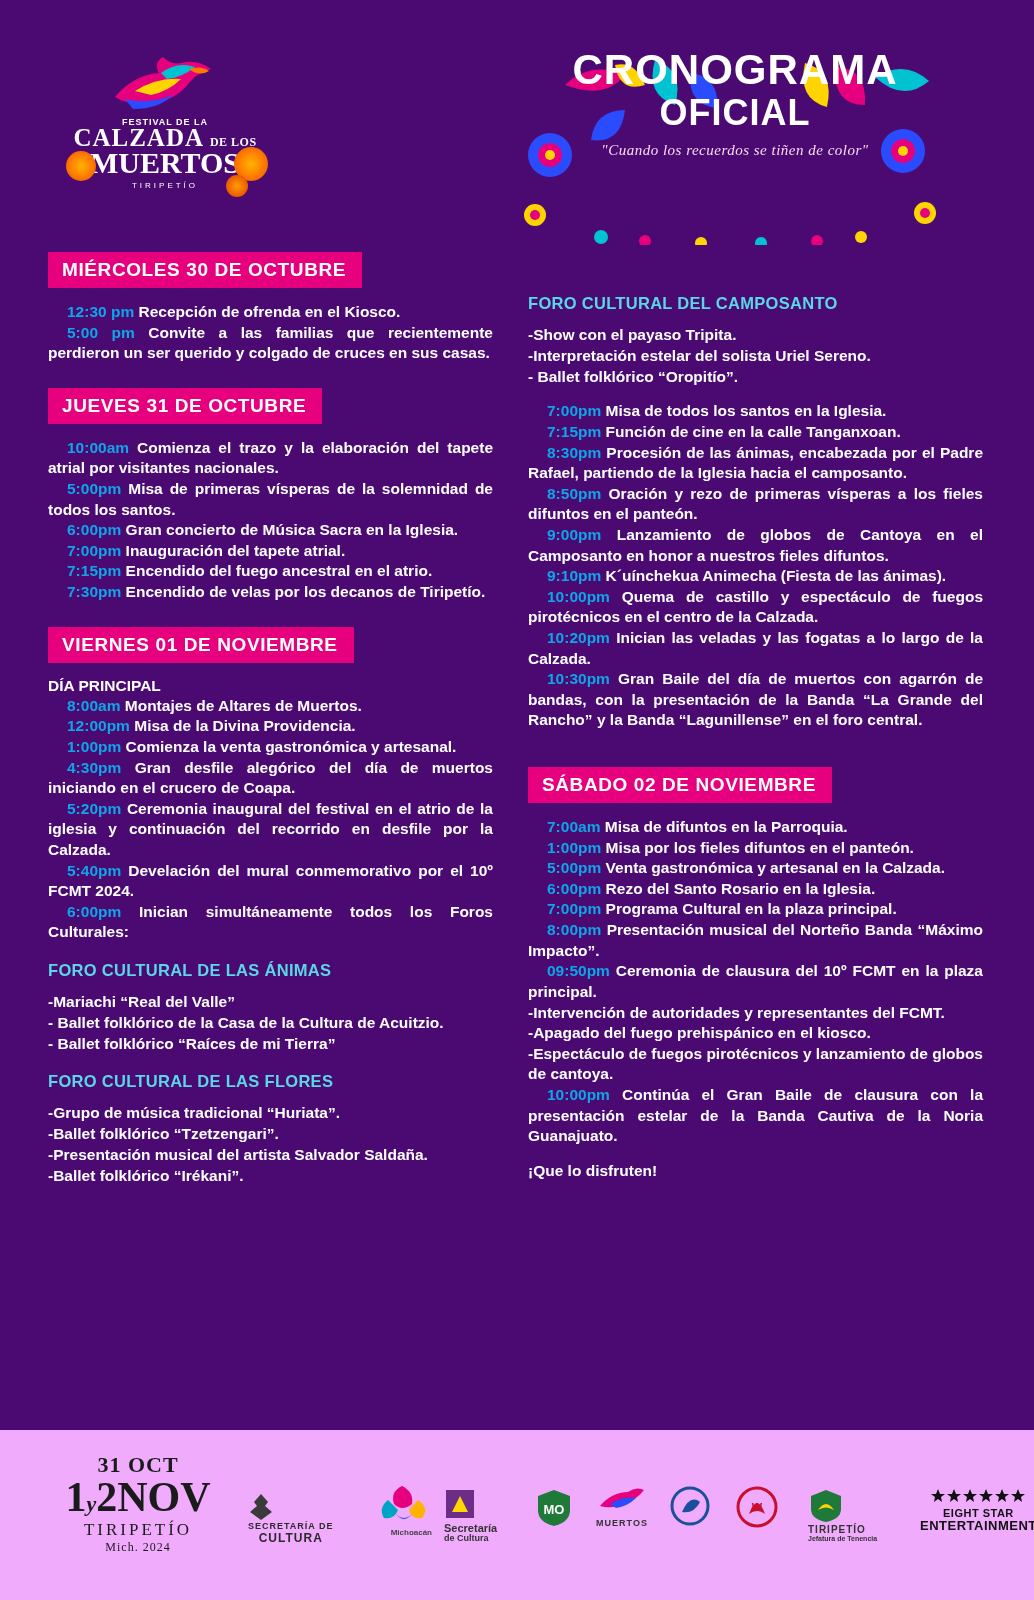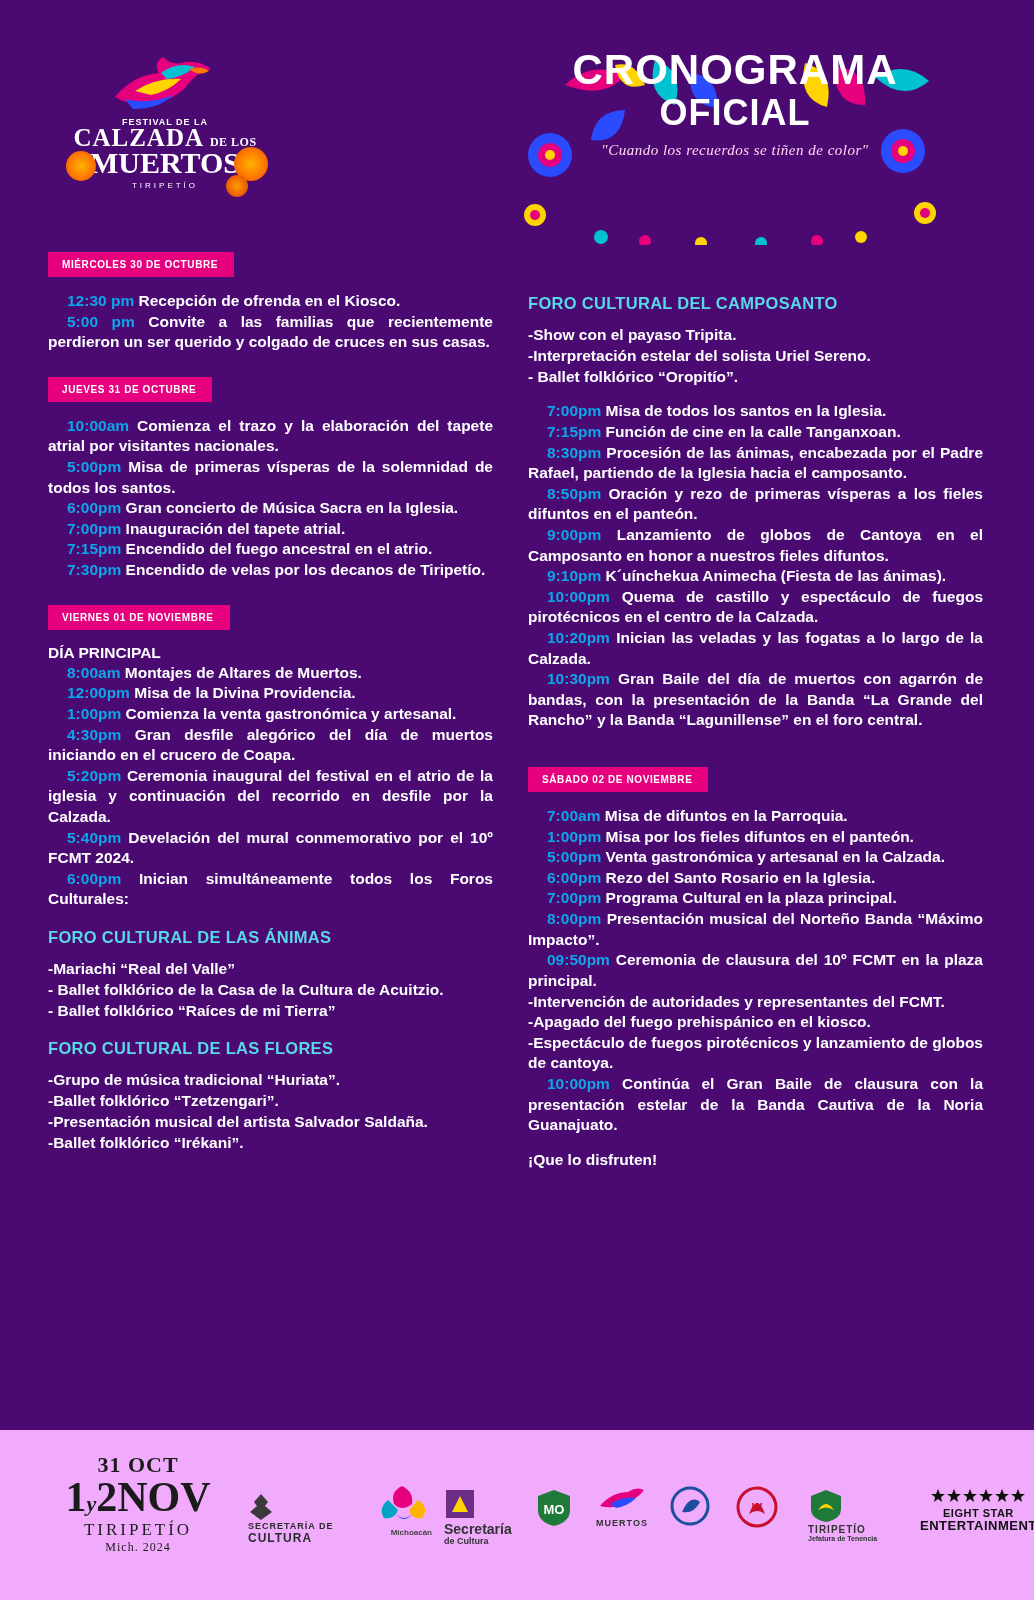--- a/index.html
+++ b/index.html
@@ -73,21 +73,21 @@
   }
   .col { position:absolute; top:0; }
   .col-left { left:48px; width:445px; }
   .col-right { left:528px; width:455px; }
 
   .daybadge {
     display:inline-block;
     background:#e6007e;
     color:#ffffff;
     font-weight:bold;
-    font-size:10px;
+    font-size:19px;
     letter-spacing:0.6px;
     padding:7px 16px 7px 14px;
     margin:0 0 14px 0;
   }
   .badge-wrap { margin-top:2px; }
 
   p.line {
     margin:0 0 0 0;
     font-size:15.5px;
     line-height:1.33;
@@ -380,21 +380,21 @@
     <div class="f-31">31 OCT</div>
     <div class="f-big">
       <span>1</span><span class="y">y</span><span>2</span><span>NOV</span>
     </div>
     <div class="f-tiri">TIRIPETÍO</div>
     <div class="f-mich">Mich. 2024</div>
   </div>
 
   <div class="logos">
 
-    <div class="lg" style="left:0px; top:22px;">
+    <div class="lg" style="left:0px; top:22px;text-align:center;">
       <svg width="26" height="30" style="float:left; margin-right:6px;">
         <path d="M13 2 L20 10 L17 14 L24 20 L13 28 L2 20 L9 14 L6 10 Z" fill="#3a3a3a"></path>
       </svg>
       <div style="padding-top:4px;">
         <div class="lbl1">SECRETARÍA DE</div>
         <div class="lbl2" style="font-size:12px;">CULTURA</div>
       </div>
     </div>
 
     <div class="lg" style="left:128px; top:14px; text-align:right;">
@@ -406,21 +406,21 @@
       </svg>
       <div style="font-size:8px; color:#444;">Michoacán</div>
     </div>
 
     <div class="lg" style="left:196px; top:16px;">
       <svg width="32" height="36" style="float:left; margin-right:5px;">
         <rect x="2" y="4" width="28" height="28" fill="#6b2d86"></rect>
         <path d="M8 26 L16 10 L24 26 Z" fill="#ffd400"></path>
       </svg>
       <div style="padding-top:8px; color:#333;">
-        <div style="font-size:14px;">Secretaría</div>
+        <div style="font-size:11px;">Secretaría</div>
         <div style="font-size:9px;">de Cultura</div>
       </div>
     </div>
 
     <div class="lg" style="left:286px; top:18px;">
       <svg width="40" height="40">
         <path d="M20 2 L36 8 V22 Q36 34 20 38 Q4 34 4 22 V8 Z" fill="#1f7a3a"></path>
         <text x="20" y="26" font-size="13" fill="#ffffff" text-anchor="middle" font-family="Liberation Sans">MO</text>
       </svg>
     </div>

